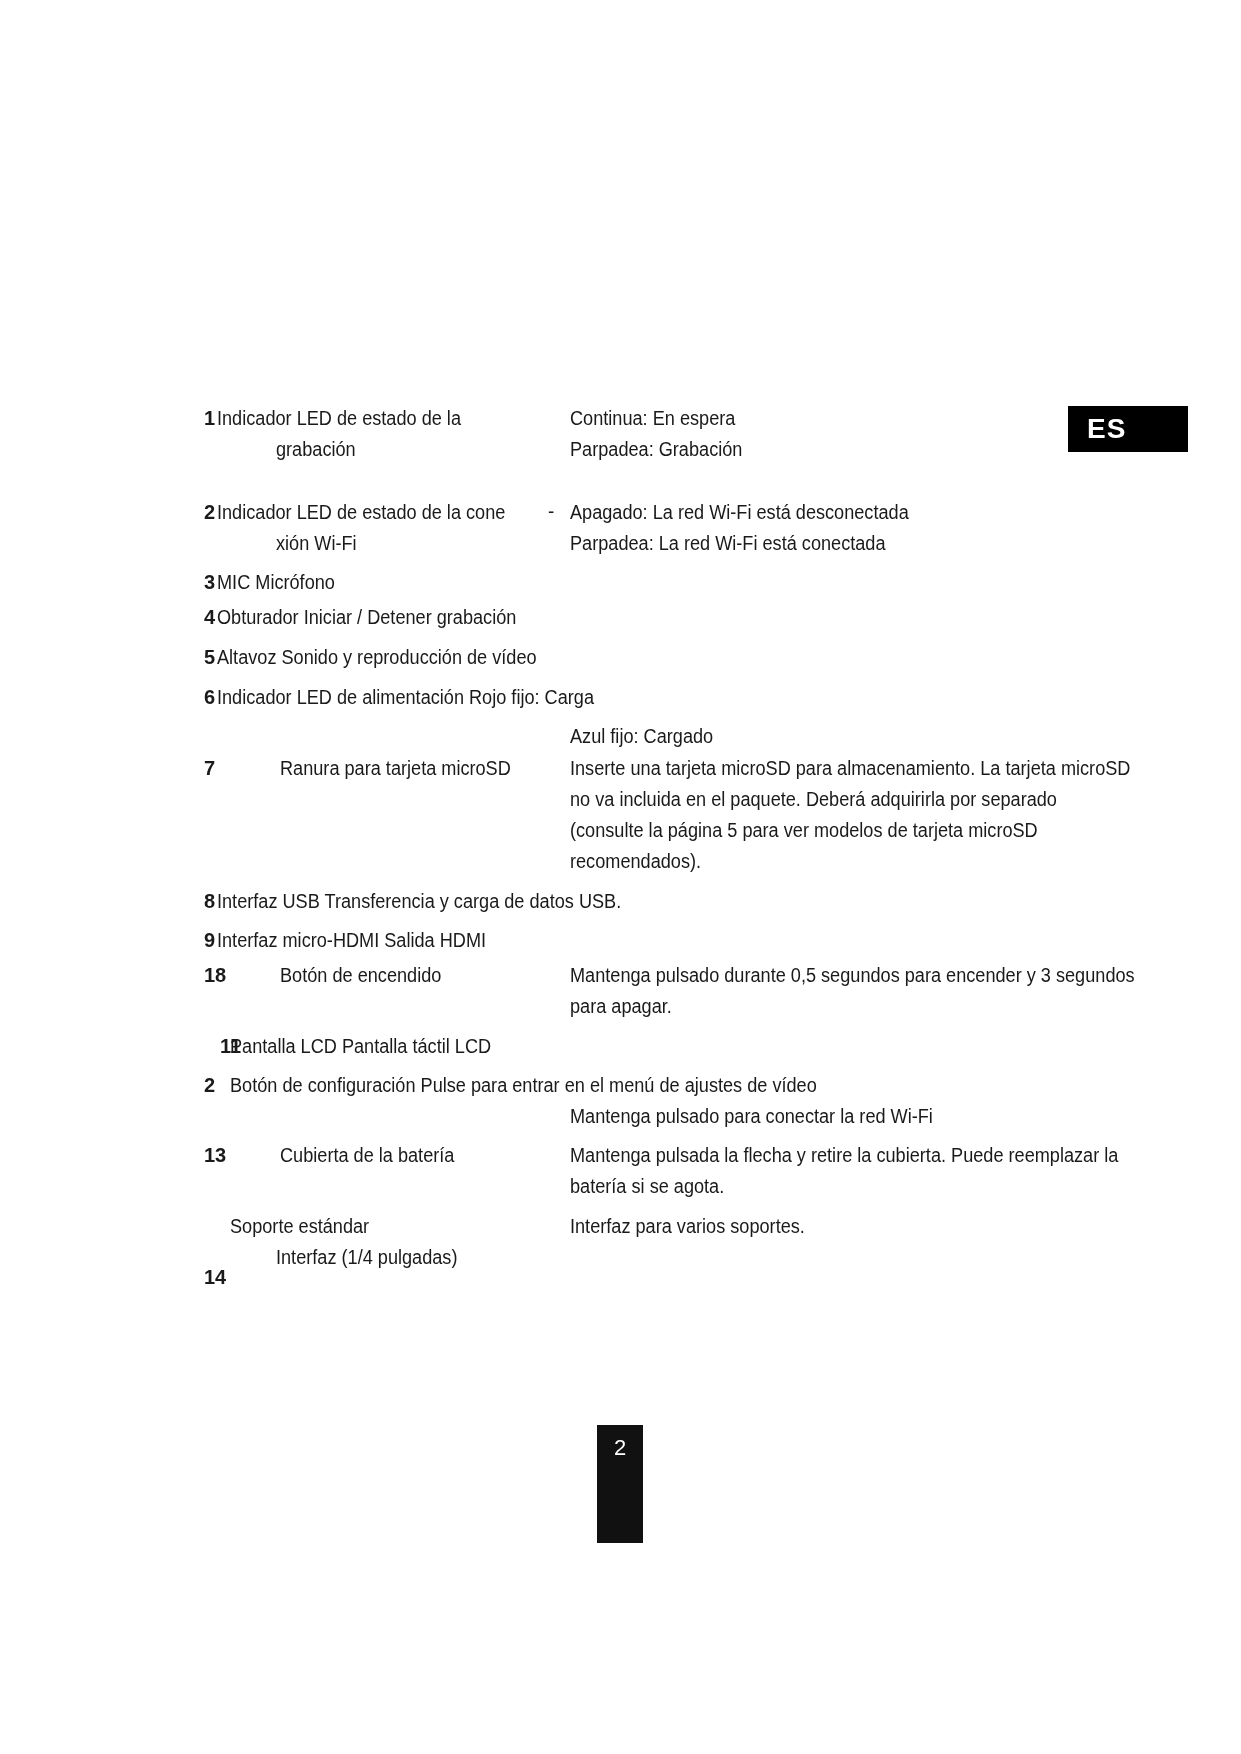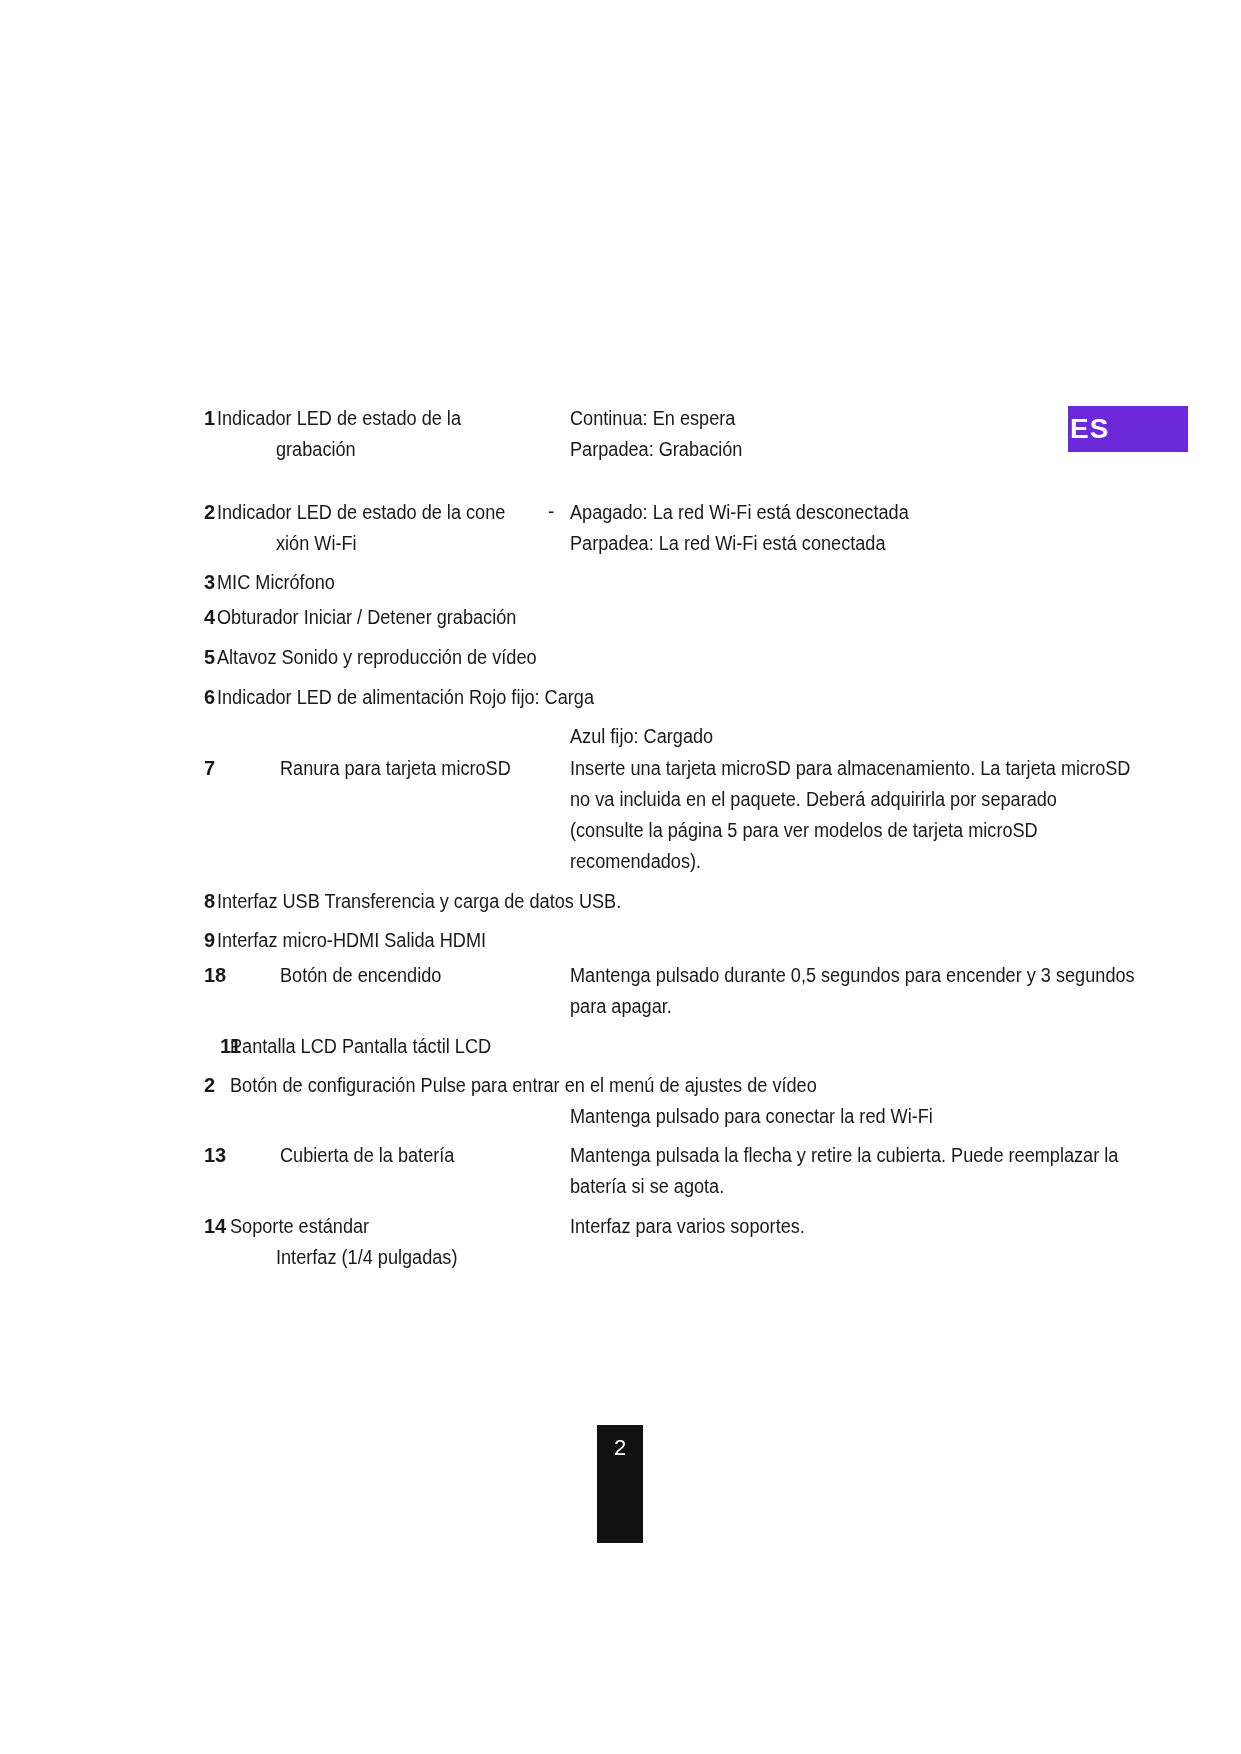--- a/index.html
+++ b/index.html
@@ -16,28 +16,28 @@
     color: #1a1a1a;
     overflow: hidden;
   }
   
   .lang-badge {
     position: absolute;
     left: 1068px;
     top: 406px;
     width: 120px;
     height: 46px;
-    background: #6d28d9;
+    background: #000000;
     color: #ffffff;
     font-size: 28px;
     font-weight: bold;
     letter-spacing: 1px;
     display: flex;
     align-items: center;
-    padding-left: 2px;
+    padding-left: 19px;
     box-sizing: border-box;
     font-family: "Liberation Sans", sans-serif;
   }
   
   .line {
     position: absolute;
     font-size: 19.5px;
     line-height: 26px;
     white-space: pre;
     font-family: "Liberation Sans Narrow", "Liberation Sans", sans-serif;
@@ -129,20 +129,20 @@
 
   <div class="num" style="left:204px; top:1072px;">2</div>
   <div class="line" style="left:230px; top:1072px;">Botón de configuración Pulse para entrar en el menú de ajustes de vídeo</div>
   <div class="line" style="left:570px; top:1103px;">Mantenga pulsado para conectar la red Wi-Fi</div>
 
   <div class="num" style="left:204px; top:1142px;text-align:right;">13</div>
   <div class="line" style="left:280px; top:1142px;">Cubierta de la batería</div>
   <div class="line" style="left:570px; top:1142px;">Mantenga pulsada la flecha y retire la cubierta. Puede reemplazar la</div>
   <div class="line" style="left:570px; top:1173px;">batería si se agota.</div>
 
-  <div class="num" style="left:204px; top:1213px;">14</div>
+  <div class="num" style="left:204px; top:1264px;">14</div>
   <div class="line" style="left:230px; top:1213px;">Soporte estándar</div>
   <div class="line" style="left:276px; top:1244px;">Interfaz (1/4 pulgadas)</div>
   <div class="line" style="left:570px; top:1213px;">Interfaz para varios soportes.</div>
 
   <div class="footer-tab">2</div>
 
 </div>
 
 </body></html>

